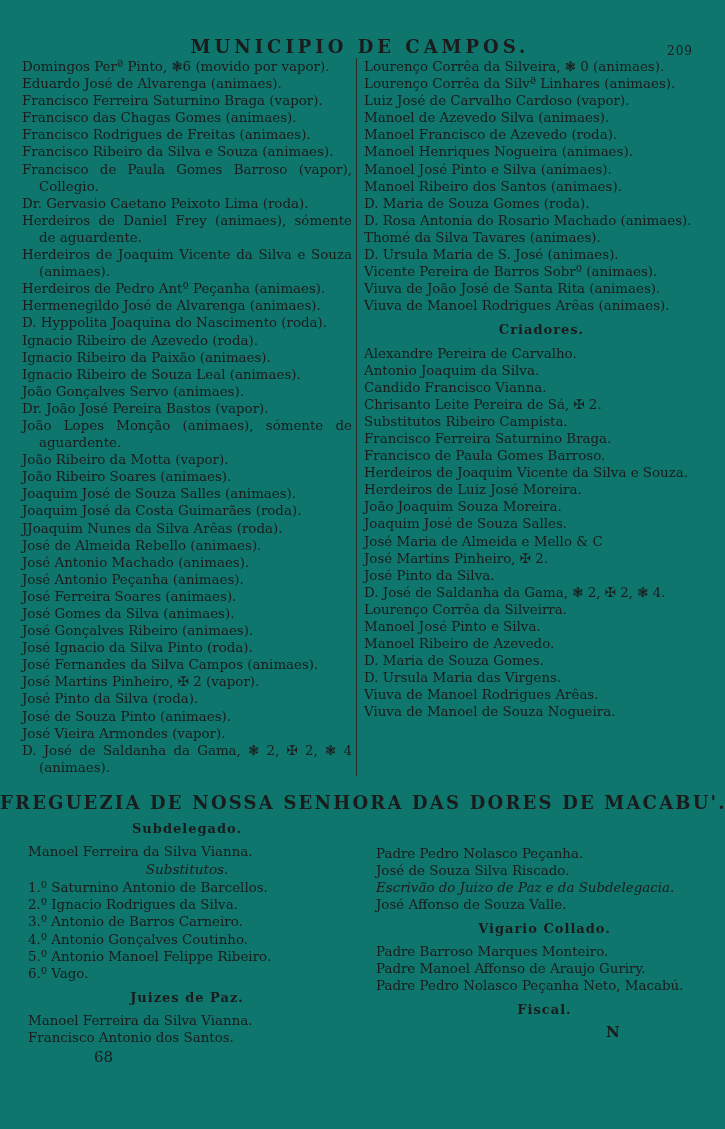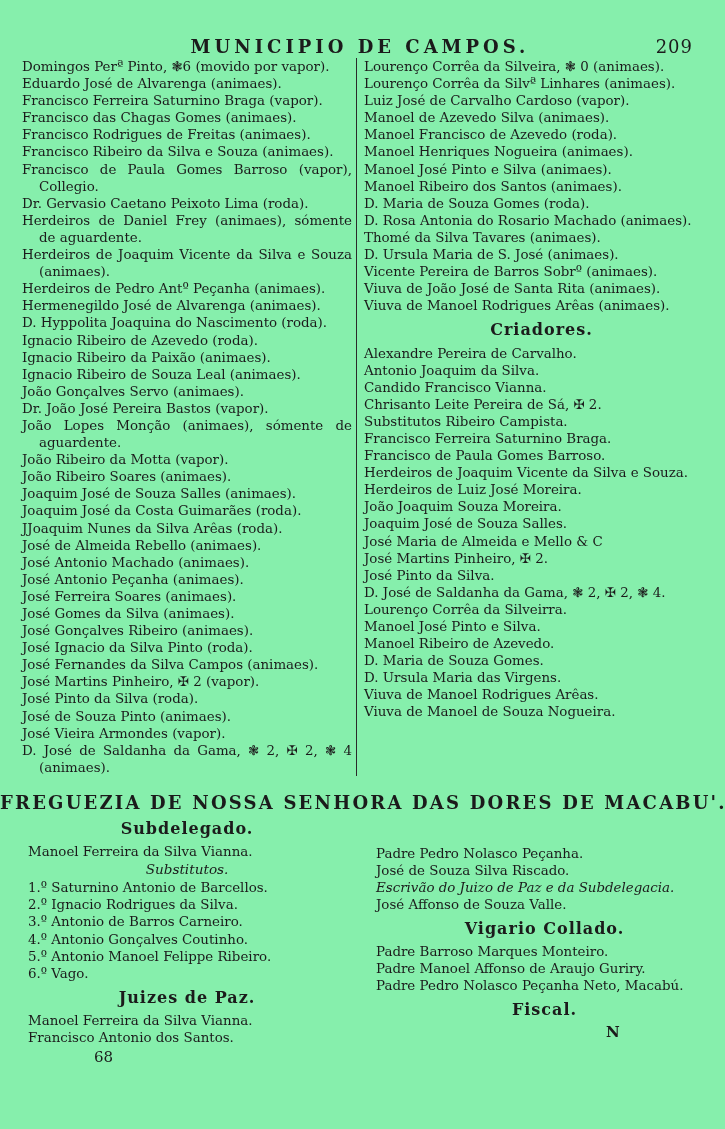--- a/index.html
+++ b/index.html
@@ -6,34 +6,34 @@
   body {
     width:725px; height:1129px;
     background:#ffffff;
     font-family:"DejaVu Serif","Liberation Serif",serif;
     color:#1b1b1b;
     -webkit-font-smoothing:antialiased;
   }
   .page {
     position:relative;
     width:725px; height:1129px;
-    background:#86efac;
+    background:#0f766e;
     overflow:hidden;
     text-decoration:underline;
   }
   
   .hdr-title {
     position:absolute; top:36px; left:120px; width:480px;
     text-align:center;
     font-weight:bold; font-size:18px; letter-spacing:4px;
     white-space:nowrap;
   }
   .hdr-pagenum {
-    position:absolute; top:36px; right:32px;
-    font-size:18px; letter-spacing:1px;
+    position:absolute; top:44px; right:32px;
+    font-size:12px; letter-spacing:1px;
   }
   
   .cols {
     position:absolute; left:22px; width:697px;
     display:flex; align-items:stretch;
   }
   .cols.top { top:58px; }
   .cols.bottom { top:820px;align-items:center; }
   .col { font-size:13.4px; line-height:17.1px; }
   .col.left  { width:330px; }
@@ -42,21 +42,21 @@
     width:1px; background:#2a2a2a;
     margin-left:4px;
   }
   .cols.bottom .vdivider { margin-left:10px; }
   .entry {
     padding-left:17px; text-indent:-17px;
     text-align:justify;
   }
   .cols.bottom .entry { text-align:left; padding-left:6px; text-indent:0; }
   .subhead {
-    text-align:center; font-weight:bold; font-size:16px;
+    text-align:center; font-weight:bold; font-size:13px;
     margin:7px 0 6px 0; letter-spacing:1px;
   }
   .subhead.first { margin-top:0; }
   .ital-head {
     text-align:center; font-style:italic; font-size:13.6px;
     margin:1px 0 1px 0;
   }
   .ital-line { font-style:italic; padding-left:6px; }
   
   .sect-title {

